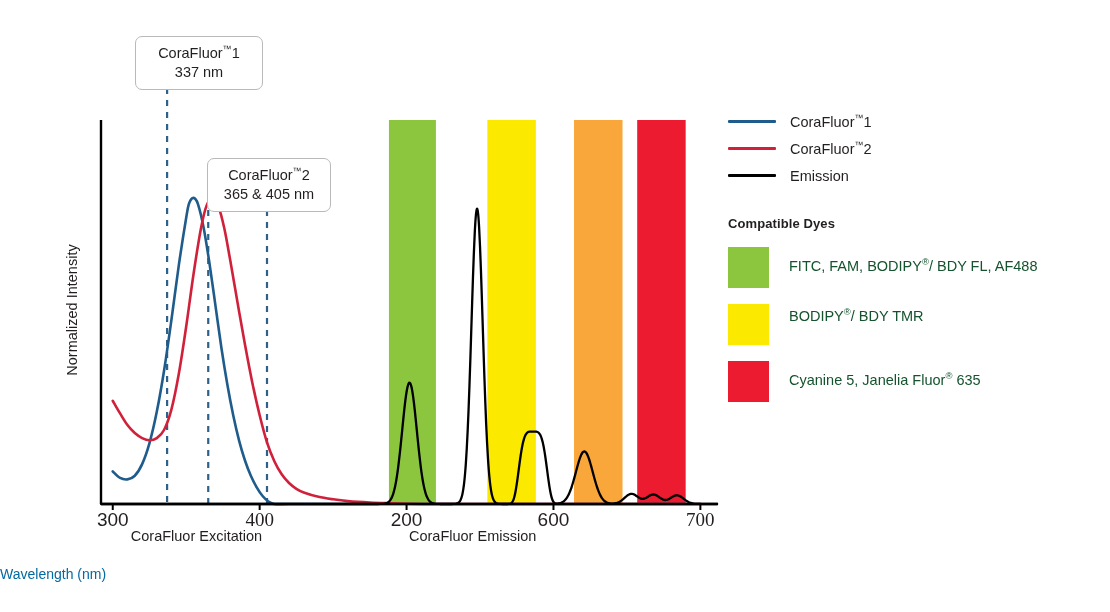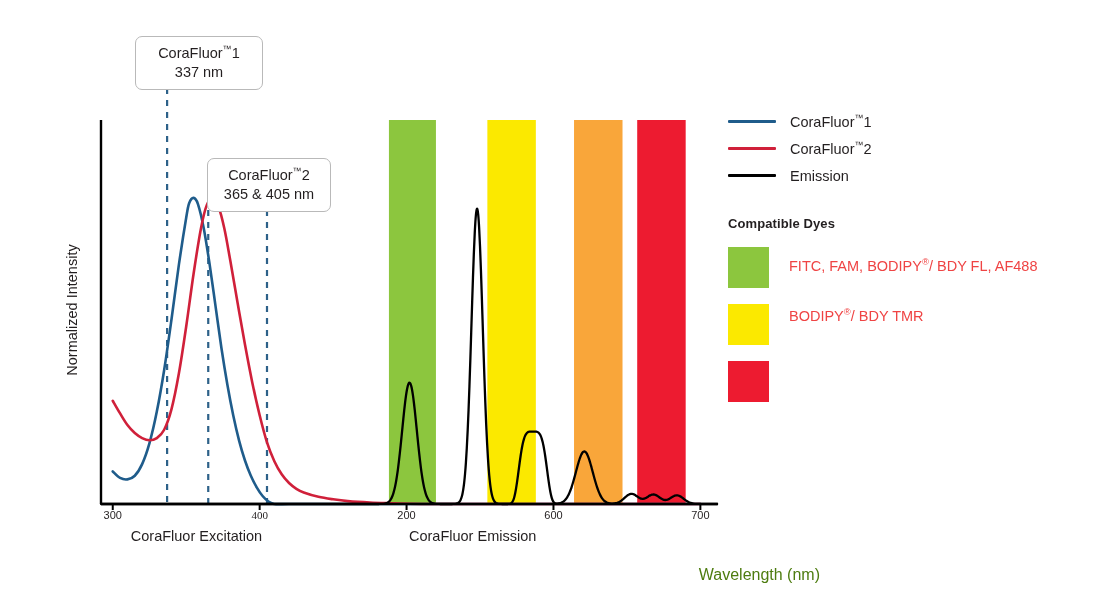--- a/index.html
+++ b/index.html
@@ -50,40 +50,40 @@
     font-size: 9px;
     vertical-align: super;
     letter-spacing: .2px;
   }
   #callout-cf1 { left: 135px; top: 36px; width: 128px; }
   #callout-cf2 { left: 207px; top: 158px; width: 124px; }
 
   
   .axis-tick {
     position: absolute;
-    font-size: 11px;
+    font-size: 19px;
     color: #231f20;
     text-align: center;
     width: 60px;
   }
   .axis-sublabel {
     position: absolute;
     font-size: 14.5px;
     color: #231f20;
     text-align: center;
     white-space: nowrap;
   }
   #axis-title {
     position: absolute;
     left: 0;
     top: 566px;
     width: 820px;
-    text-align: right;
-    font-size: 16px;
-    color: #4d7c0f;
+    text-align: left;
+    font-size: 14px;
+    color: #0369a1;
   }
   #y-axis-title {
     position: absolute;
     left: -18px;
     top: 302px;
     width: 180px;
     text-align: center;
     font-size: 14.5px;
     color: #231f20;
     transform: rotate(-90deg);
@@ -135,21 +135,21 @@
   }
   .dye-swatch {
     width: 41px;
     height: 41px;
     margin-right: 20px;
     flex: 0 0 auto;
   }
   .dye-label {
     font-size: 14.5px;
     line-height: 1.32;
-    color: #ef4444;
+    color: #14532d;
     padding-top: 9px;
     text-align: center;
   }
   .dye-label.two-line { padding-top: 2px; }
   .dye-label .sup {
     font-size: 9.5px;
     vertical-align: super;
   }
 </style>
 </head>
@@ -196,21 +196,21 @@
     <div><span>CoraFluor</span><span class="sup">™</span><span>2</span></div>
     <div>365 &amp; 405 nm</div>
   </div>
 
   <div id="y-axis-title">Normalized Intensity</div>
   <div id="tick-labels">
       <div class="axis-tick" style="left: 82.7524px; top: 509px;">300</div>
       <div class="axis-tick" style="left: 229.657px; top: 509px; font-family: Liberation Serif, serif;">400</div>
       <div class="axis-tick" style="left: 376.562px; top: 509px;">200</div>
       <div class="axis-tick" style="left: 523.467px; top: 509px; text-align: center;">600</div>
-      <div class="axis-tick" style="left: 670.371px; top: 509px;">700</div>
+      <div class="axis-tick" style="left: 670.371px; top: 509px; font-family: Liberation Serif, serif;">700</div>
     </div>
 
   <div class="axis-sublabel" id="section-emission" style="left: 372.669px; width: 200px; top: 528px;">CoraFluor Emission</div>
   <div class="axis-sublabel" id="section-excitation" style="left: 96.4881px; width: 200px; top: 528px;">CoraFluor Excitation</div>
 
   <div id="axis-title">Wavelength (nm)</div>
 
   <div id="right-panel">
     <div class="series-legend" id="series-legend">
         <div class="series-row">
@@ -235,17 +235,20 @@
           </div>
         </div>
         <div class="dye-row">
           <div class="dye-swatch" style="background: rgb(251, 233, 0);"></div>
           <div class="dye-label two-line">
             <div><span>BODIPY</span><span class="sup">®</span><span>/ BDY TMR</span></div>
           </div>
         </div>
         <div class="dye-row">
           <div class="dye-swatch" style="background: rgb(237, 27, 48);"></div>
+          <div class="dye-label">
+            <div><span>Cyanine 5, Janelia Fluor</span><span class="sup">®</span><span> 635</span></div>
+          </div>
         </div>
       </div>
   </div>
 
 </div>
 
 </body></html>

